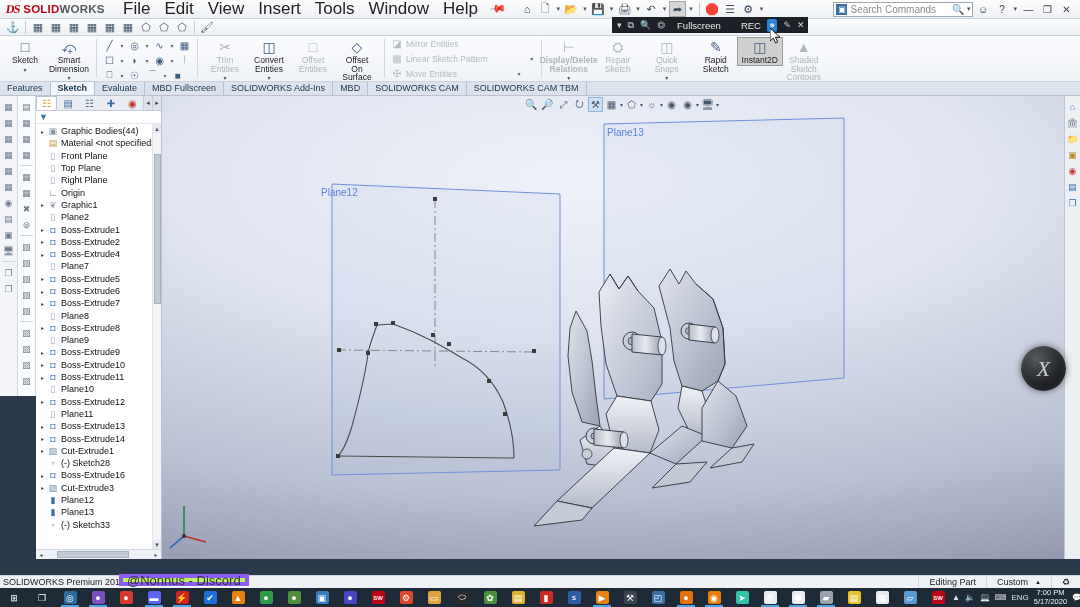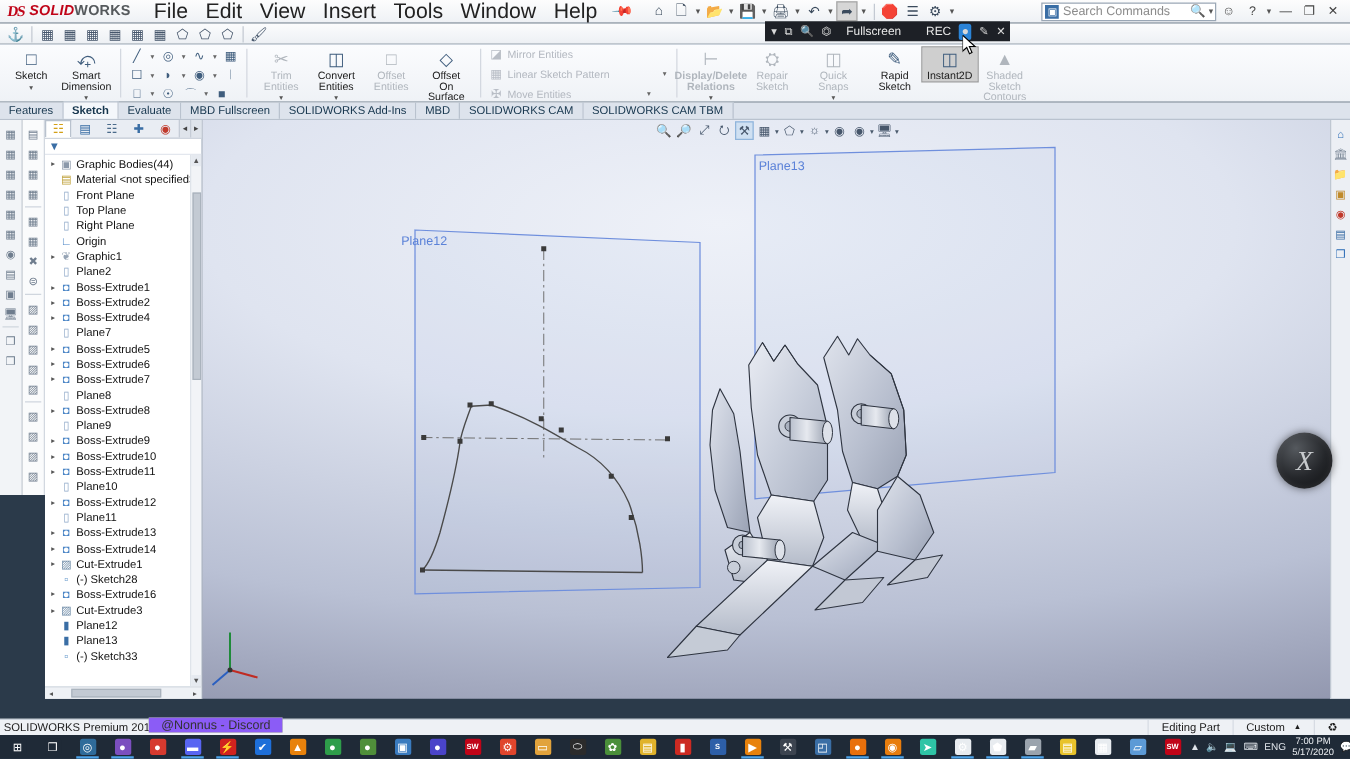--- a/index.html
+++ b/index.html
@@ -16,21 +16,21 @@
   .titlebar {
     position:absolute; left:0; top:0; width:1080px; height:19px;
     background: linear-gradient(#fdfdfd,#eef1f5);
     border-bottom:1px solid #c8cfd8;
     display:flex; align-items:center;
   }
   .sw-logo { display:flex; align-items:center; padding-left:6px; width:112px; }
   .sw-logo .mark { color:#c00418; font-weight:bold; font-size:12px; letter-spacing:-1px;
                    font-family:"Liberation Serif",serif; transform:skewX(-8deg); }
   .sw-logo .wordmark { margin-left:4px; font-size:11.5px; font-weight:bold; letter-spacing:.2px; }
-  .sw-logo .wordmark .a { color:#c00418;font-style:italic; }
+  .sw-logo .wordmark .a { color:#c00418; }
   .sw-logo .wordmark .b { color:#55595c; }
 
   .menubar { display:flex; align-items:center; gap:0; margin-left:4px; }
   .menubar .mi { padding:2px 7px; font-size:17px; color:#222; cursor:default; }
   .pin { margin-left:6px; color:#1a6fc4; font-size:11px; transform:rotate(40deg); }
 
   .tb-icons { display:flex; align-items:center; gap:1px; margin-left:14px; }
   .tbi { width:17px; height:16px; display:flex; align-items:center; justify-content:center;
          font-size:11px; color:#3a4a5c; cursor:default; }
   .caret { font-size:7px; color:#555; padding:0 2px; }
@@ -182,21 +182,21 @@
   .dtab{padding:0 6px;height:11px;display:flex;align-items:center;border-right:1px solid #c2cad4;color:#16344c;}
   .dtab.sel{background:#f6f8fb;font-weight:bold;}
 
   .statusbar { position:absolute; left:0; top:575px; width:1080px; height:13px;
                background:#eef1f5; border-top:1px solid #ccd3dc; display:flex; align-items:center;
                font-size:9px; color:#1c1c1c; }
   .sb-left { padding-left:3px; }
   .sb-right { margin-left:auto; display:flex; align-items:center; }
   .sb-cell{ padding:0 10px; border-left:1px solid #d6dbe3; height:12px; display:flex; align-items:center;}
   .discord-tip { position:absolute; left:119px; top:574px; height:12px; background:#bef264;
-                 border:6px solid #8b5cf6; font-size:10px; color:#333; display:flex; align-items:center;
+                 border:4px solid #8b5cf6; font-size:13px; color:#333; display:flex; align-items:center;
                  padding:0 4px; z-index:30; }
 
   
   .taskbar { position:absolute; left:0; top:588px; width:1080px; height:19px;
              background:#1f2a37; display:flex; align-items:center; }
   .tbk { width:28px; height:19px; display:flex; align-items:center; justify-content:center;
          position:relative; }
   .tbk .ic { width:13px;height:13px;border-radius:2px;display:flex;align-items:center;justify-content:center;
              font-size:9px;color:#fff; }
   .tbk.run::after { content:""; position:absolute; bottom:0; left:5px; right:5px; height:2px; background:#4da3e8; }

